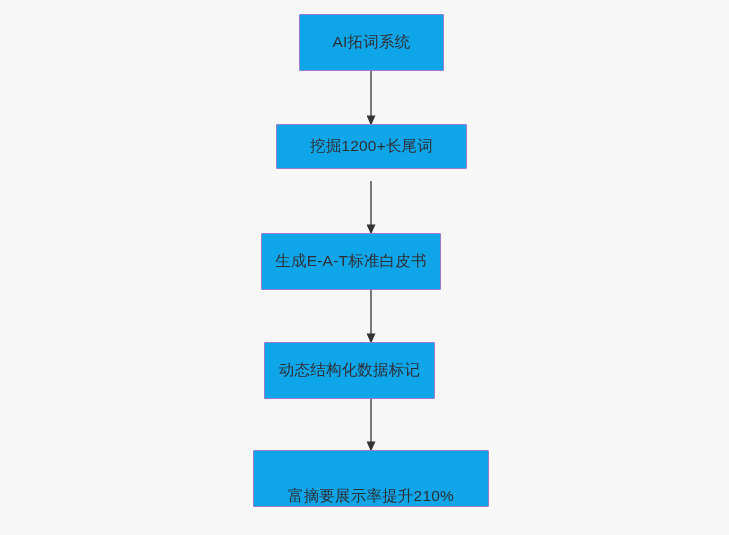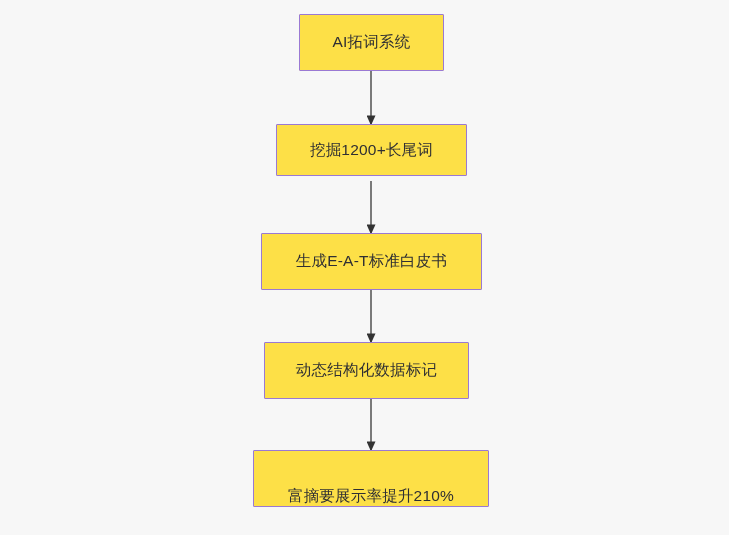--- a/index.html
+++ b/index.html
@@ -23,21 +23,21 @@
     position: absolute;
     left: 0;
     top: 0;
     width: 729px;
     height: 535px;
     pointer-events: none;
   }
   .node {
     position: absolute;
     box-sizing: border-box;
-    background: #fde047;
+    background: #0ea5e9;
     border: 1.6px solid #9a79d3;
     border-radius: 1px;
     display: flex;
     align-items: center;
     justify-content: center;
     color: #2f2f33;
     font-size: 15.5px;
     line-height: 1.2;
     letter-spacing: 0.2px;
     white-space: nowrap;
@@ -71,29 +71,29 @@
     </g>
     <g>
       <line x1="371" y1="399" x2="371" y2="450" stroke="#7a7a7a" stroke-width="2" marker-end="url(#arrowhead)"></line>
     </g>
   </svg>
 
   <div class="node" style="left:299px; top:14px; width:145px; height:57px;">
     <span class="node-label">AI拓词系统</span>
   </div>
 
-  <div class="node" style="left:276px; top:124px; width:191px; height:52px;">
+  <div class="node" style="left:276px; top:124px; width:191px; height:45px;">
     <span class="node-label">挖掘1200+长尾词</span>
   </div>
 
-  <div class="node" style="left:261px; top:233px; width:221px; height:57px;">
+  <div class="node" style="left:261px; top:233px; width:180px; height:57px;">
     <span class="node-label">生成E-A-T标准白皮书</span>
   </div>
 
-  <div class="node" style="left:264px; top:342px; width:205px; height:57px;">
+  <div class="node" style="left:264px; top:342px; width:171px; height:57px;">
     <span class="node-label">动态结构化数据标记</span>
   </div>
 
   <div class="node" style="left:253px; top:450px; width:236px; height:57px;align-items:flex-end;">
     <span class="node-label">富摘要展示率提升210%</span>
   </div>
 
 </div>
 
 </body></html>

